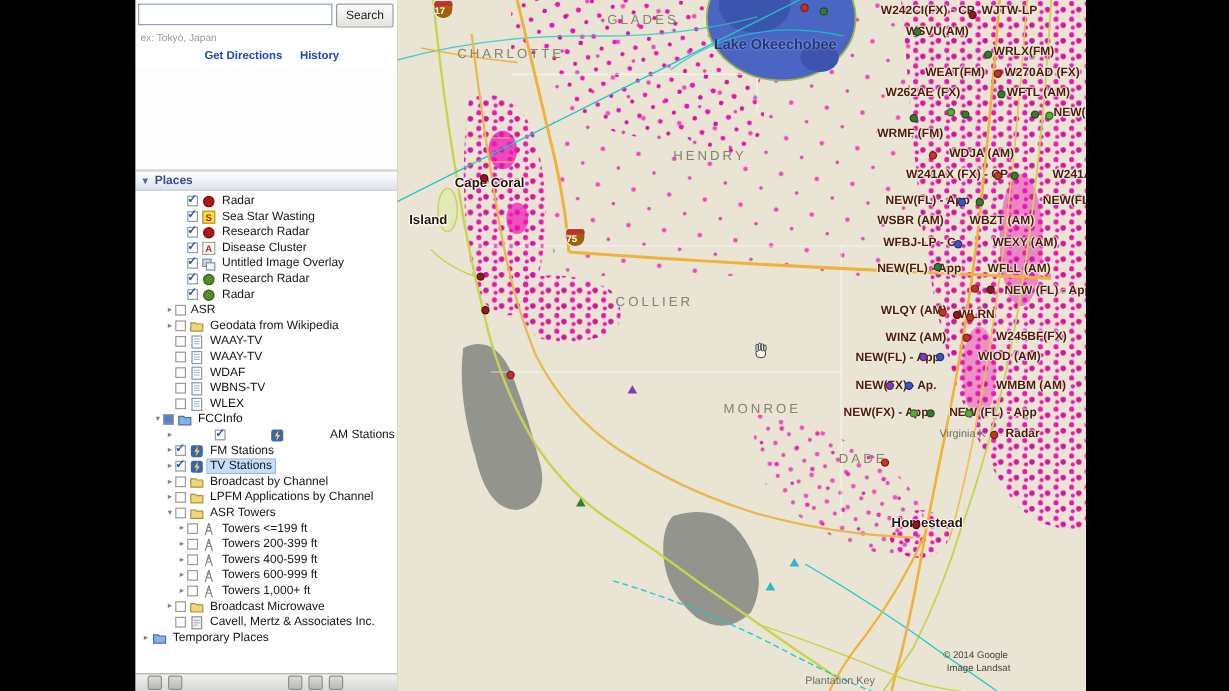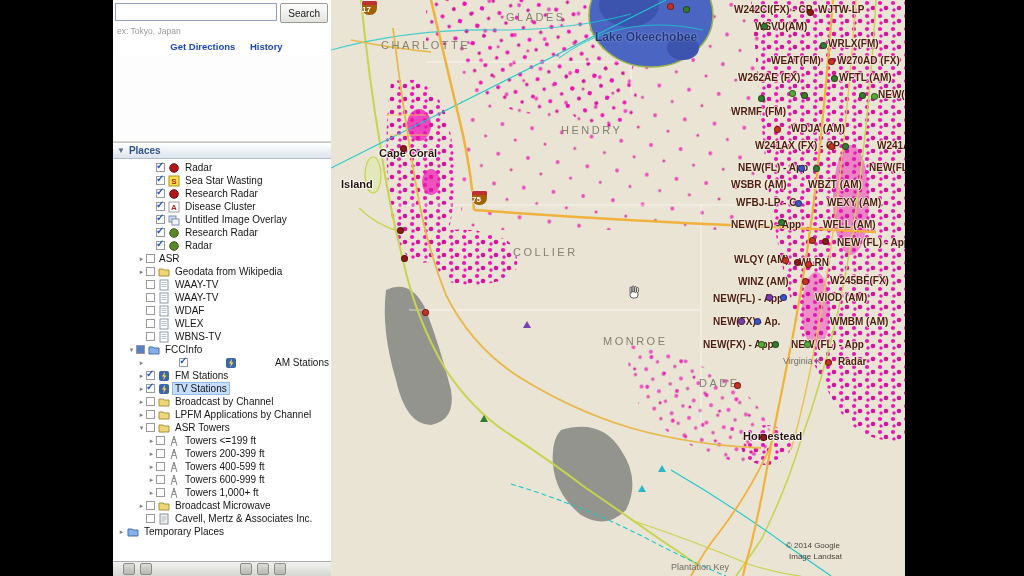--- a/index.html
+++ b/index.html
@@ -202,32 +202,32 @@
         </div>
         <div class="tree-row" style="padding-left: 24px;">
           <span class="expander"></span>
           <span class="cb unchecked"></span>
           <span class="ticon">
             <svg viewBox="0 0 12 12">
               <rect x="2" y="1" width="8" height="10" fill="#fff" stroke="#8898a8"></rect>
               <path d="M3.5 3.5 h5 M3.5 5.5 h5 M3.5 7.5 h5" stroke="#9ab0d0" stroke-width="0.8"></path>
             </svg>
           </span>
-          <span class="lbl">WLEX</span>
+          <span class="lbl">WBNS-TV</span>
         </div>
         <div class="tree-row" style="padding-left: 24px;">
           <span class="expander"></span>
           <span class="cb unchecked"></span>
           <span class="ticon">
             <svg viewBox="0 0 12 12">
               <rect x="2" y="1" width="8" height="10" fill="#fff" stroke="#8898a8"></rect>
               <path d="M3.5 3.5 h5 M3.5 5.5 h5 M3.5 7.5 h5" stroke="#9ab0d0" stroke-width="0.8"></path>
             </svg>
           </span>
-          <span class="lbl">WBNS-TV</span>
+          <span class="lbl">WLEX</span>
         </div>
         <div class="tree-row" style="padding-left: 14px;">
           <span class="expander">▾</span>
           <span class="cb partial"></span>
           <span class="ticon">
             <svg viewBox="0 0 12 12">
               <path d="M1 3 h4 l1 1 h5 v6 h-10 z" fill="#86b0e8" stroke="#4a70a8"></path>
             </svg>
           </span>
           <span class="lbl">FCCInfo</span>

